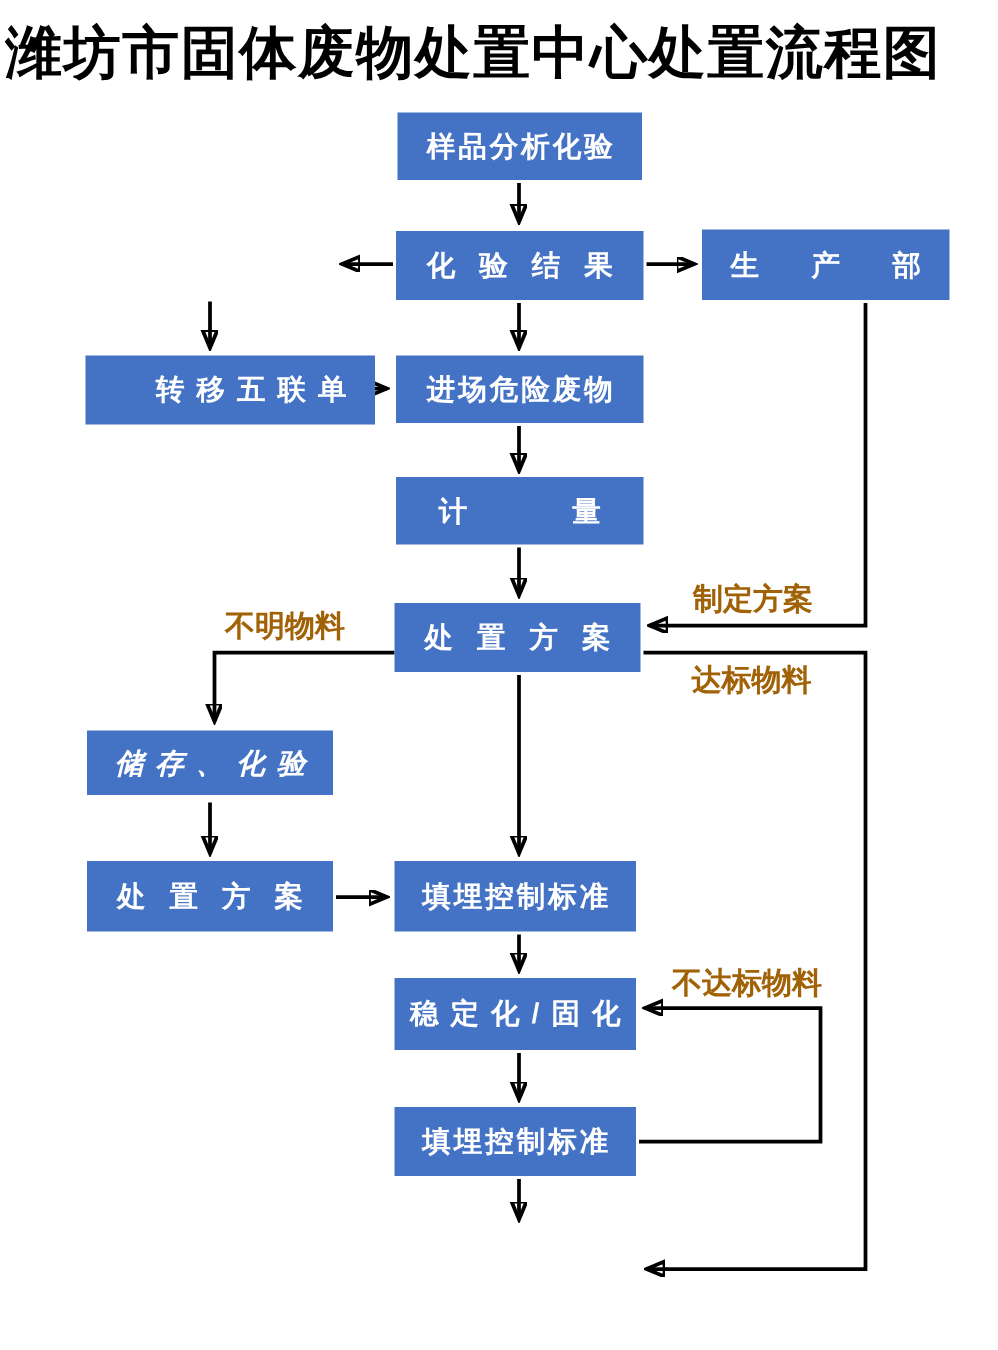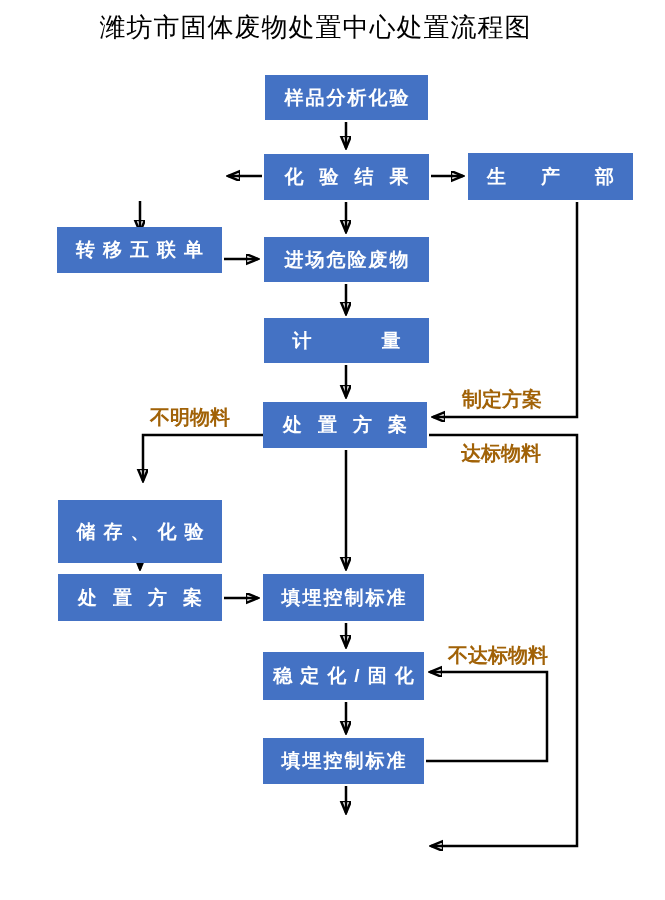--- a/index.html
+++ b/index.html
@@ -8,22 +8,22 @@
     width: 665px;
     height: 900px;
     background: #ffffff;
     font-family: "Liberation Sans", sans-serif;
     overflow: hidden;
   }
   .title {
     position: absolute;
     left: 0; top: 10px; width: 631px;
     text-align: center;
-    font-size: 26px;
-    font-weight: 400;
+    font-size: 38px;
+    font-weight: 700;
     color: #000000;
     letter-spacing: 1px;
   }
   .box {
     position: absolute;
     background: var(--box-fill, #4472C4);
     color: var(--box-text, #ffffff);
     display: flex;
     align-items: center;
     justify-content: center;
@@ -54,25 +54,25 @@
     fill: none;
     stroke: #000000;
     stroke-width: 2.5;
   }
 
   
   #b-sample      { left: 265px; top: 75px;  width: 163px; height: 45px; }
   #b-market      { left: 57px;  top: 153px; width: 165px; height: 46px; }
   #b-result      { left: 264px; top: 154px; width: 165px; height: 46px; }
   #b-production  { left: 468px; top: 153px; width: 165px; height: 47px; }
-  #b-transfer    { left: 57px;  top: 227px; width: 165px; height: 46px; }
+  #b-transfer    { left: 57px;  top: 237px; width: 165px; height: 46px; padding-left: 28px; }
   #b-incoming    { left: 264px; top: 237px; width: 165px; height: 45px; }
   #b-weighing    { left: 264px; top: 318px; width: 165px; height: 45px; }
   #b-plan1       { left: 263px; top: 402px; width: 164px; height: 46px; }
-  #b-storage     { left: 58px;  top: 500px; width: 164px; height: 63px; }
+  #b-storage     { left: 58px;  top: 487px; width: 164px; height: 43px; font-style: italic; }
   #b-plan2       { left: 58px;  top: 574px; width: 164px; height: 47px; }
   #b-standard1   { left: 263px; top: 574px; width: 161px; height: 47px; }
   #b-stabilize   { left: 263px; top: 652px; width: 161px; height: 48px; }
   #b-standard2   { left: 263px; top: 738px; width: 161px; height: 46px; }
   #b-safe        { left: 263px; top: 818px; width: 162px; height: 46px; }
 
   
   #l-unknown     { left: 150px; top: 404px; }
   #l-makeplan    { left: 462px; top: 386px; }
   #l-qualified   { left: 461px; top: 440px; }

